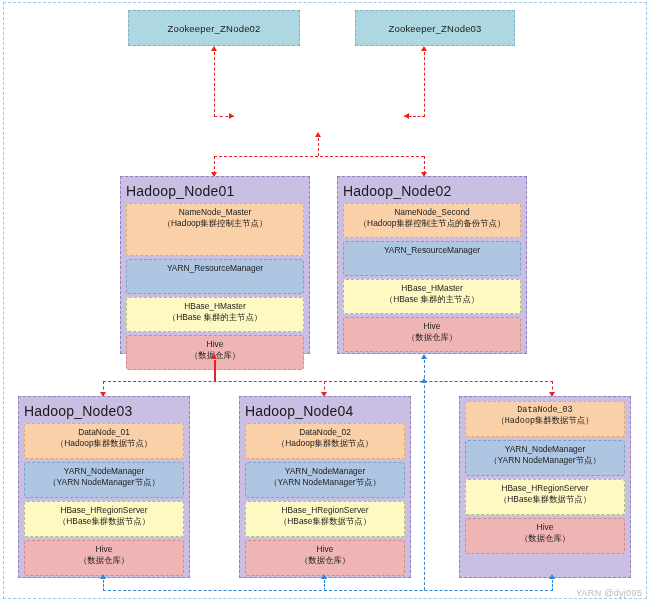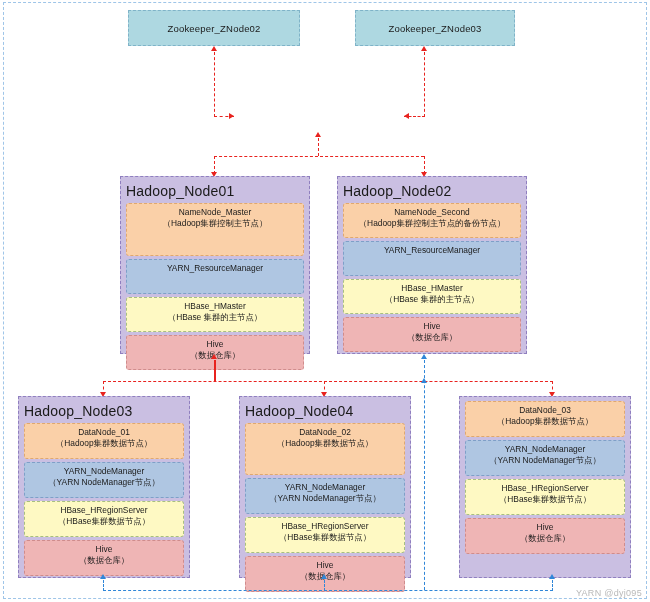--- a/index.html
+++ b/index.html
@@ -196,40 +196,40 @@
       <span class="l2">（HBase集群数据节点）</span>
     </div>
     <div class="role hive" style="height:36px;">
       <span class="l1">Hive</span>
       <span class="l2">（数据仓库）</span>
     </div>
   </div>
 
   <div class="node" style="left:239px; top:396px; width:172px; height:182px;">
     <div class="node-title">Hadoop_Node04</div>
-    <div class="role namenode" style="height:52px;">
+    <div class="role namenode" style="height:36px;">
       <span class="l1">DataNode_02</span>
       <span class="l2">（Hadoop集群数据节点）</span>
     </div>
     <div class="role yarn" style="height:36px;">
       <span class="l1">YARN_NodeManager</span>
       <span class="l2">（YARN NodeManager节点）</span>
     </div>
     <div class="role hbase" style="height:36px;">
       <span class="l1">HBase_HRegionServer</span>
       <span class="l2">（HBase集群数据节点）</span>
     </div>
     <div class="role hive" style="height:36px;">
       <span class="l1">Hive</span>
       <span class="l2">（数据仓库）</span>
     </div>
   </div>
 
   <div class="node" style="left:459px; top:396px; width:172px; height:182px;">
-    <div class="role namenode" style="height:36px;">
+    <div class="role namenode" style="height:36px;font-family:Liberation Mono, monospace;">
       <span class="l1">DataNode_03</span>
       <span class="l2">（Hadoop集群数据节点）</span>
     </div>
     <div class="role yarn" style="height:36px;">
       <span class="l1">YARN_NodeManager</span>
       <span class="l2">（YARN NodeManager节点）</span>
     </div>
     <div class="role hbase" style="height:36px;">
       <span class="l1">HBase_HRegionServer</span>
       <span class="l2">（HBase集群数据节点）</span>

